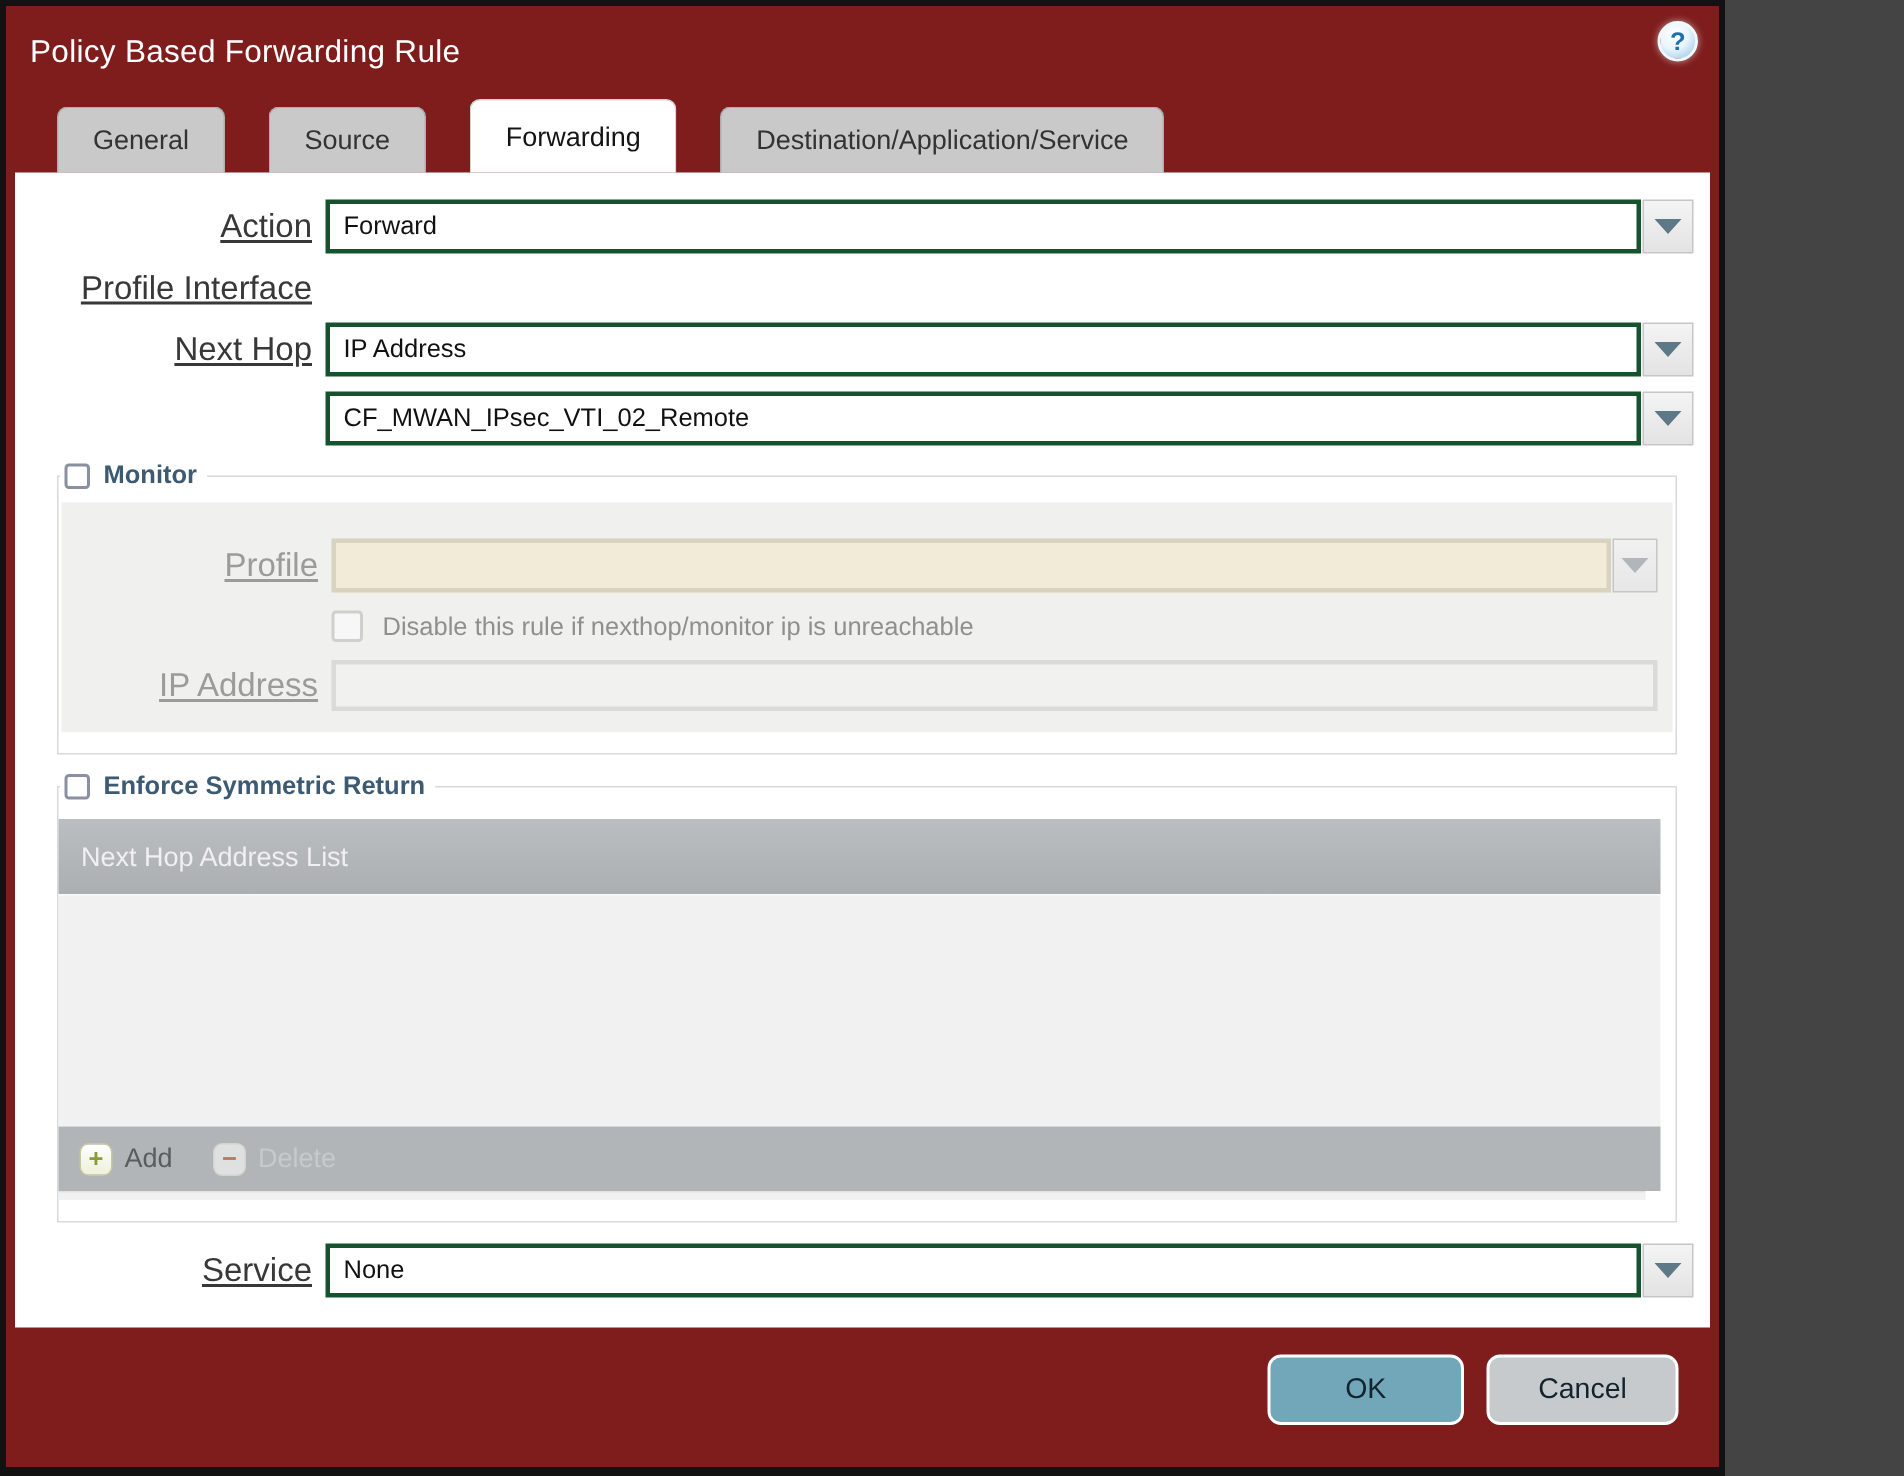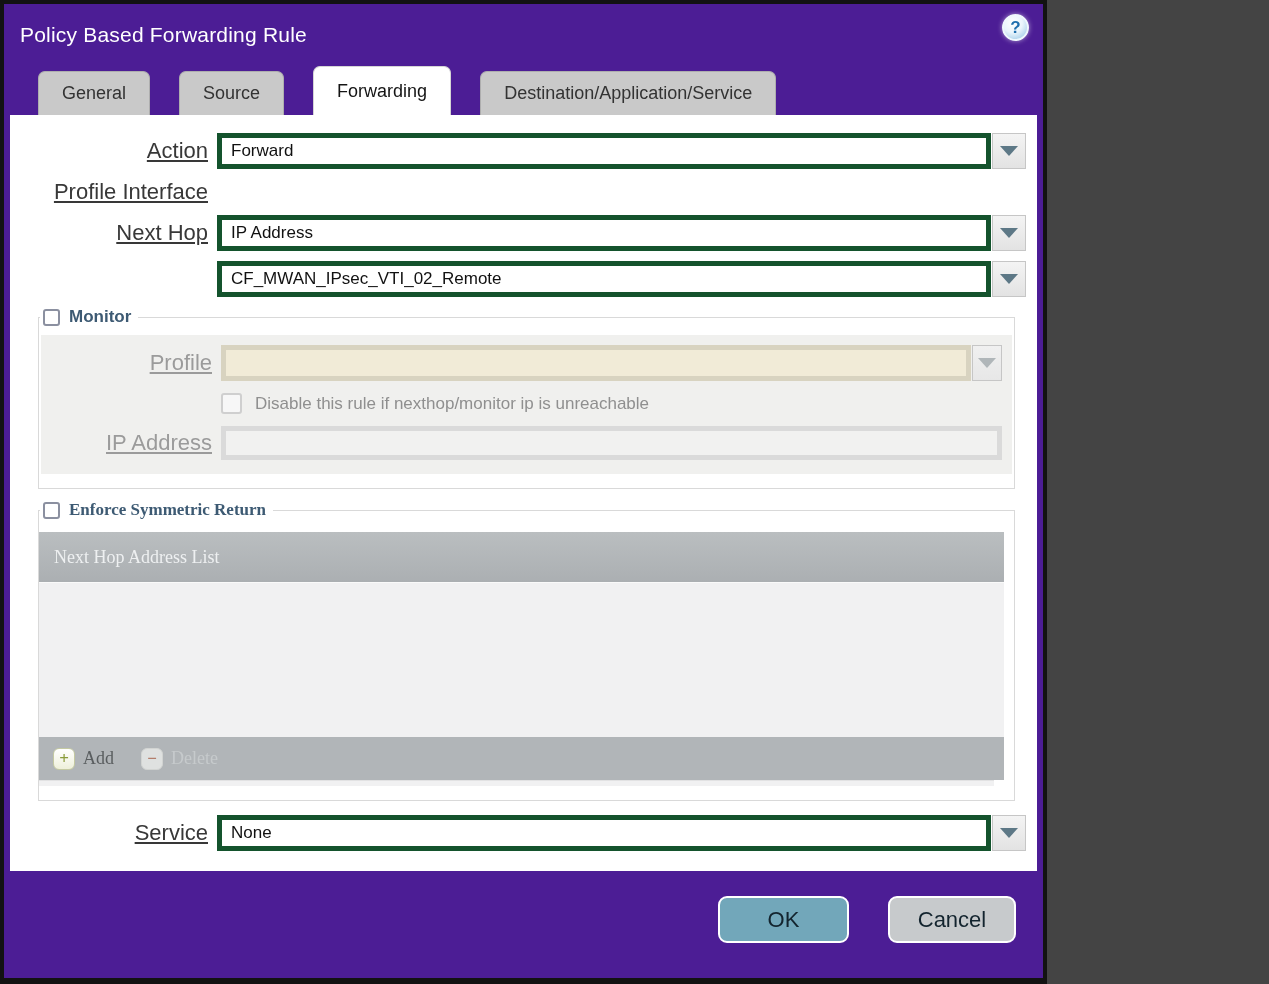--- a/index.html
+++ b/index.html
@@ -1,22 +1,22 @@
 <!DOCTYPE html>
 <html><head>
 <meta charset="utf-8">
 <style>
   * { box-sizing: border-box; margin: 0; padding: 0; }
   html, body { background: #444; }
   body { font-family: "Liberation Sans", sans-serif; }
 
   .window {
-    width: 1047px; height: 984px;
+    width: 1150px; height: 984px;
     border: 4px solid #121212; border-bottom-width: 6px;
-    background: #4c1d95;
+    background: #7f1d1d;
     display: flex; flex-direction: column;
     position: relative;
   }
 
   
   .titlebar { flex: 0 0 62px; display: flex; align-items: center; padding: 0 14px 0 16px; }
   .title { color: #ffffff; font-size: 21px; font-weight: 400; letter-spacing: .2px; }
   .help-icon {
     margin-left: auto; align-self: flex-start; margin-top: 10px;
     width: 27px; height: 27px; border-radius: 50%;
@@ -40,41 +40,41 @@
   .tab.active { background: #ffffff; color: #141414; height: 49px; border-color: #d5d5d5; }
 
   
   .content { background: #ffffff; margin: 0 6px; padding: 18px 11px 20px 0; flex: 0 0 auto; }
 
   .row { display: flex; align-items: center; margin-bottom: 10px; }
   .row.last { margin-bottom: 0; }
   .lbl { flex: 0 0 207px; text-align: right; padding-right: 9px; font-size: 22px; color: #383838; text-decoration: underline; }
   .ctl { flex: 1; display: flex; align-items: stretch; }
   input.txt {
-    flex: 1; height: 36px; border: 5px solid #14532d;
+    flex: 1; height: 36px; border: 3px solid #14532d;
     padding: 0 9px; font-size: 17px; color: #111;
     font-family: inherit; outline: none; background: #fff; min-width: 0;
   }
   .ddbtn {
     flex: 0 0 34px; margin-left: 1px;
     background: linear-gradient(#f4f4f4, #e3e3e3);
     border: 1px solid #c6c6c6;
     display: flex; align-items: center; justify-content: center; cursor: pointer;
   }
   .arrow { width: 0; height: 0; border-left: 9px solid transparent; border-right: 9px solid transparent; border-top: 10px solid #5d7886; }
   .ddbtn.dis { cursor: default; background: linear-gradient(#f0f0f0, #e7e7e7); }
   .ddbtn.dis .arrow { border-top-color: #b0b6b9; }
 
   
   fieldset.group { border: 1px solid #d9d9d9; margin: 0 11px 11px 28px; padding: 4px 0 14px 0; }
   legend.grp-legend { display: flex; align-items: center; gap: 9px; padding: 0 7px 0 3px; margin-left: 1px; }
   .cbx { width: 17px; height: 17px; border: 2px solid #8b90a0; border-radius: 3px; background: #fff; cursor: pointer; }
   .grp-title { font-size: 17px; font-weight: 700; color: #3d5a73; }
 
-  .monitor-panel { background: #f0f0ee; margin: 4px 2px 0 2px; padding: 10px 10px 14px 0; }
+  .monitor-panel { background: #f0f0ee; margin: 4px 2px 0 2px; padding: 24px 10px 14px 0; }
   .monitor-panel .lbl { flex: 0 0 180px; color: #9b9b9b; }
   input.txt.bge { background: #f1ebd7; border-color: #d8d3c0; height: 36px; }
   .ddbtn.sm { flex: 0 0 30px; }
   input.txt.dis { background: #f1f1f0; border-color: #dadada; height: 34px; color: #8f8f8f; }
 
   .chk-row { display: flex; align-items: center; margin: 12px 0 12px 180px; }
   .cbx-dis { width: 21px; height: 21px; border: 2px solid #cfcfcf; border-radius: 3px; background: #f7f7f7; }
   .chk-text { font-size: 17px; color: #8f8f8f; margin-left: 13px; }
 
   
@@ -84,28 +84,28 @@
   .tbl-footer { height: 43px; background: #b1b5b8; display: flex; align-items: center; gap: 27px; padding-left: 14px; }
   .tool { display: flex; align-items: center; gap: 8px; font-size: 18px; }
   .tool .ic { width: 22px; height: 22px; border-radius: 6px; display: flex; align-items: center; justify-content: center; font-weight: 700; font-size: 17px; line-height: 1; }
   .tool.add { cursor: pointer; }
   .tool.add .ic { background: linear-gradient(#ffffff, #eef0da); border: 1px solid #c4c9a2; color: #8a9c3a; }
   .tool.add .tl { color: #595d5f; }
   .tool.del .ic { background: #dfe1e0; border: 1px solid #d2d4d2; color: #b27a67; }
   .tool.del .tl { color: #c6cacc; }
   .tbl-strip { height: 6px; background: #f1f1f2; margin-right: 10px; border-top: 1px solid #e2e2e3; }
 
-  .mt { margin-top: 12px; font-family: Liberation Serif, serif; }
+  .mt { margin-top: 12px; }
   .sched { margin-top: 14px; }
 
   
   .bottombar { flex: 1; display: flex; align-items: center; justify-content: flex-end; gap: 15px; padding: 0 27px 10px 0; }
   .btn {
     height: 47px; border-radius: 9px; border: 2px solid #ffffff;
-    font-size: 22px; font-family: inherit; color: #13242e; cursor: pointer; margin-left: 24px;
+    font-size: 19px; font-family: inherit; color: #13242e; cursor: pointer;
   }
   .btn.ok { background: #72a7ba; width: 131px; }
   .btn.cancel { background: #c7cacc; width: 128px; }
 </style>
 </head>
 <body>
 
 <div class="window">
 
   <div class="titlebar">

